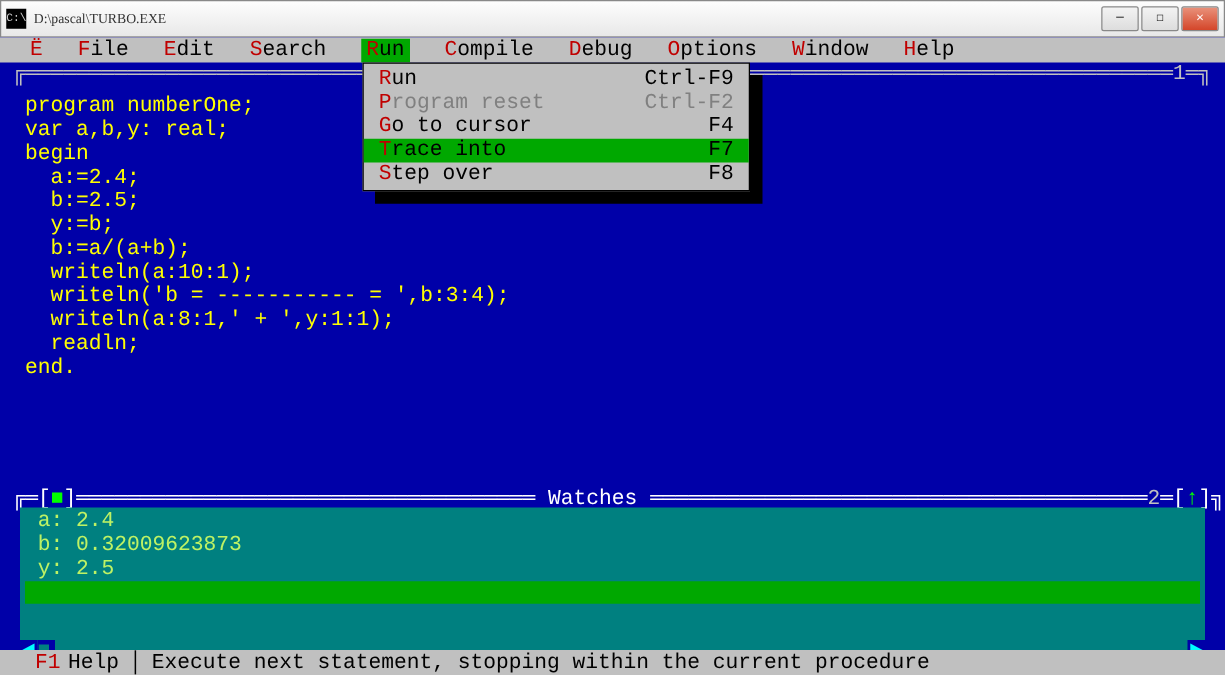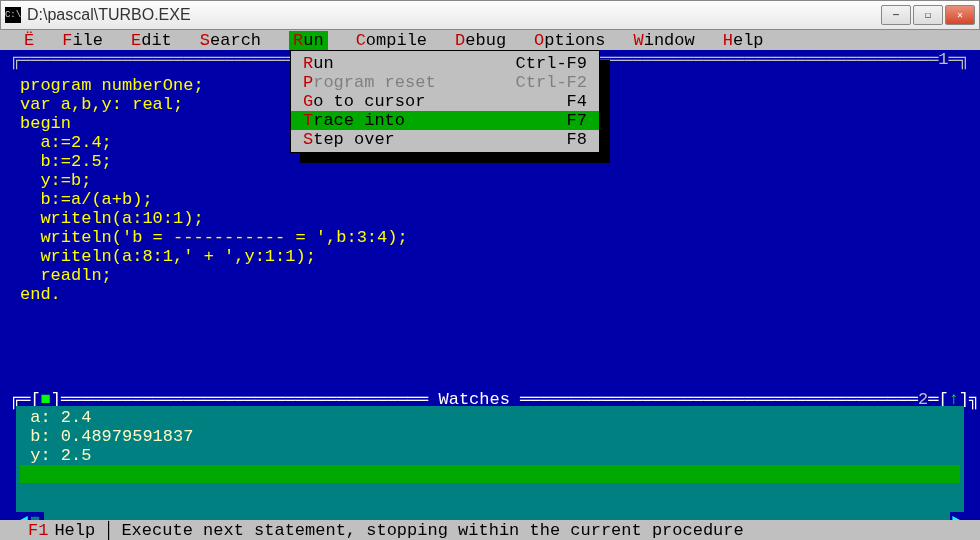--- a/index.html
+++ b/index.html
@@ -1,37 +1,37 @@
 <!DOCTYPE html>
 <html><head>
 <meta charset="utf-8">
 <style>
 * { margin:0; padding:0; box-sizing:border-box; }
 body { font-family:'Consolas','Courier New',monospace; font-size:16px; background:#000; width:980px; height:540px; overflow:hidden; }
 .window { width:980px; height:540px; background:#fff; display:flex; flex-direction:column; }
 .titlebar { height:30px; background:linear-gradient(#fdfdfd,#e8e8e8); border:1px solid #888; display:flex; align-items:center; padding:0 4px; }
 .titlebar-icon { width:16px; height:16px; background:#000; margin-right:6px; display:flex; align-items:center; justify-content:center; color:#ccc; font-size:9px; }
-.titlebar-text { flex:1; font-family:Liberation Sans, sans-serif; font-size:16px; color:#333; }
+.titlebar-text { flex:1; font-family:Liberation Serif, serif; font-size:11px; color:#333; }
 .win-btns { display:flex; gap:2px; }
 .win-btn { width:30px; height:20px; border:1px solid #888; display:flex; align-items:center; justify-content:center; font-size:10px; background:linear-gradient(#f3f3f3,#ddd); border-radius:2px; }
 .win-btn.close { background:linear-gradient(#e9917a,#d4462a); color:#fff; }
 .dos { flex:1; background:#0000a8; position:relative; font-size:17px; line-height:19px; }
 .menubar { background:#c0c0c0; color:#000; height:20px; display:flex; align-items:center; padding:0 10px; }
 .menubar span.m { margin:0 14px; }
 .menubar span.m.active { background:#00a800; color:#000; padding:0 4px; }
 .hot { color:#c00000; }
 .editor { position:absolute; top:22px; left:10px; right:10px; height:340px; }
 .frame-line { position:absolute; color:#c0c0c0; white-space:pre; }
 .code { position:absolute; top:24px; left:10px; color:#ffff00; white-space:pre;font-family:Liberation Mono, monospace; }
 .dropdown { position:absolute; top:20px; left:290px; width:310px; background:#c0c0c0; color:#000; box-shadow:10px 10px 0 #000; z-index:5; border:1px solid #000; padding:3px 0; }
 .dropdown .item { padding:0 12px; display:flex; justify-content:space-between; white-space:pre; }
 .dropdown .item.sel { background:#00a800;gap:13px; }
 .dropdown .item.dis { color:#808080; }
 .watches { position:absolute; top:368px; left:10px; right:10px; height:130px; }
-.watch-body { background:#008080; color:#fef9c3; position:absolute; top:8px; left:6px; right:6px; bottom:12px; padding:2px 4px; white-space:pre; }
+.watch-body { background:#008080; color:#bef264; position:absolute; top:8px; left:6px; right:6px; bottom:12px; padding:2px 4px; white-space:pre; }
 .watch-cursor { background:#00a800; height:18px; width:100%; }
 .hsb { position:absolute; left:6px; right:6px; bottom:0; height:16px; background:#008080; color:#008080; display:flex; }
 .hsb .ar { background:#0000a8; color:#00ffff; width:14px; text-align:center; }
 .status { position:absolute; bottom:0; left:0; right:0; height:20px; background:#c0c0c0; color:#000; display:flex; align-items:center; padding:0 28px; }
 .status .key { color:#c00000; margin-right:6px; }
 .status .sep { margin:0 8px; color:#000; }
 .frame-tl { top:-2px; left:0; }
 .frame-num { color:#c0c0c0; }
 </style>
 </head>
@@ -81,21 +81,21 @@
     <div class="dropdown" id="dropdown">
         <div class="item"><span><span class="hot">R</span>un</span><span>Ctrl-F9</span></div>
         <div class="item dis"><span><span class="hot">P</span>rogram reset</span><span>Ctrl-F2</span></div>
         <div class="item"><span><span class="hot">G</span>o to cursor</span><span>F4</span></div>
         <div class="item sel"><span><span class="hot">T</span>race into</span><span>F7</span></div>
         <div class="item"><span><span class="hot">S</span>tep over</span><span>F8</span></div>
       </div>
 
     <div class="watches">
       <div class="frame-line" style="top:-8px;left:0;color:#fff;">╔═[<span style="color:#0f0">■</span>]════════════════════════════════════ <span>Watches</span> ═══════════════════════════════════════<span class="frame-num">2</span>═[<span style="color:#0f0">↑</span>]╗</div>
-      <div class="watch-body" id="watchbody"><div> a: 2.4</div><div> b: 0.48979591837</div><div> y: 2.5</div><div class="watch-cursor"></div></div>
+      <div class="watch-body" id="watchbody"><div> a: 2.4</div><div> b: 0.32009623873</div><div> y: 2.5</div><div class="watch-cursor"></div></div>
       <div class="hsb">
         <span class="ar">◄</span>
         <span style="background:#0000a8;width:14px;color:#008080">■</span>
         <span style="flex:1"></span>
         <span class="ar">►</span>
       </div>
     </div>
 
     <div class="status">
       <span class="key">F1</span>

